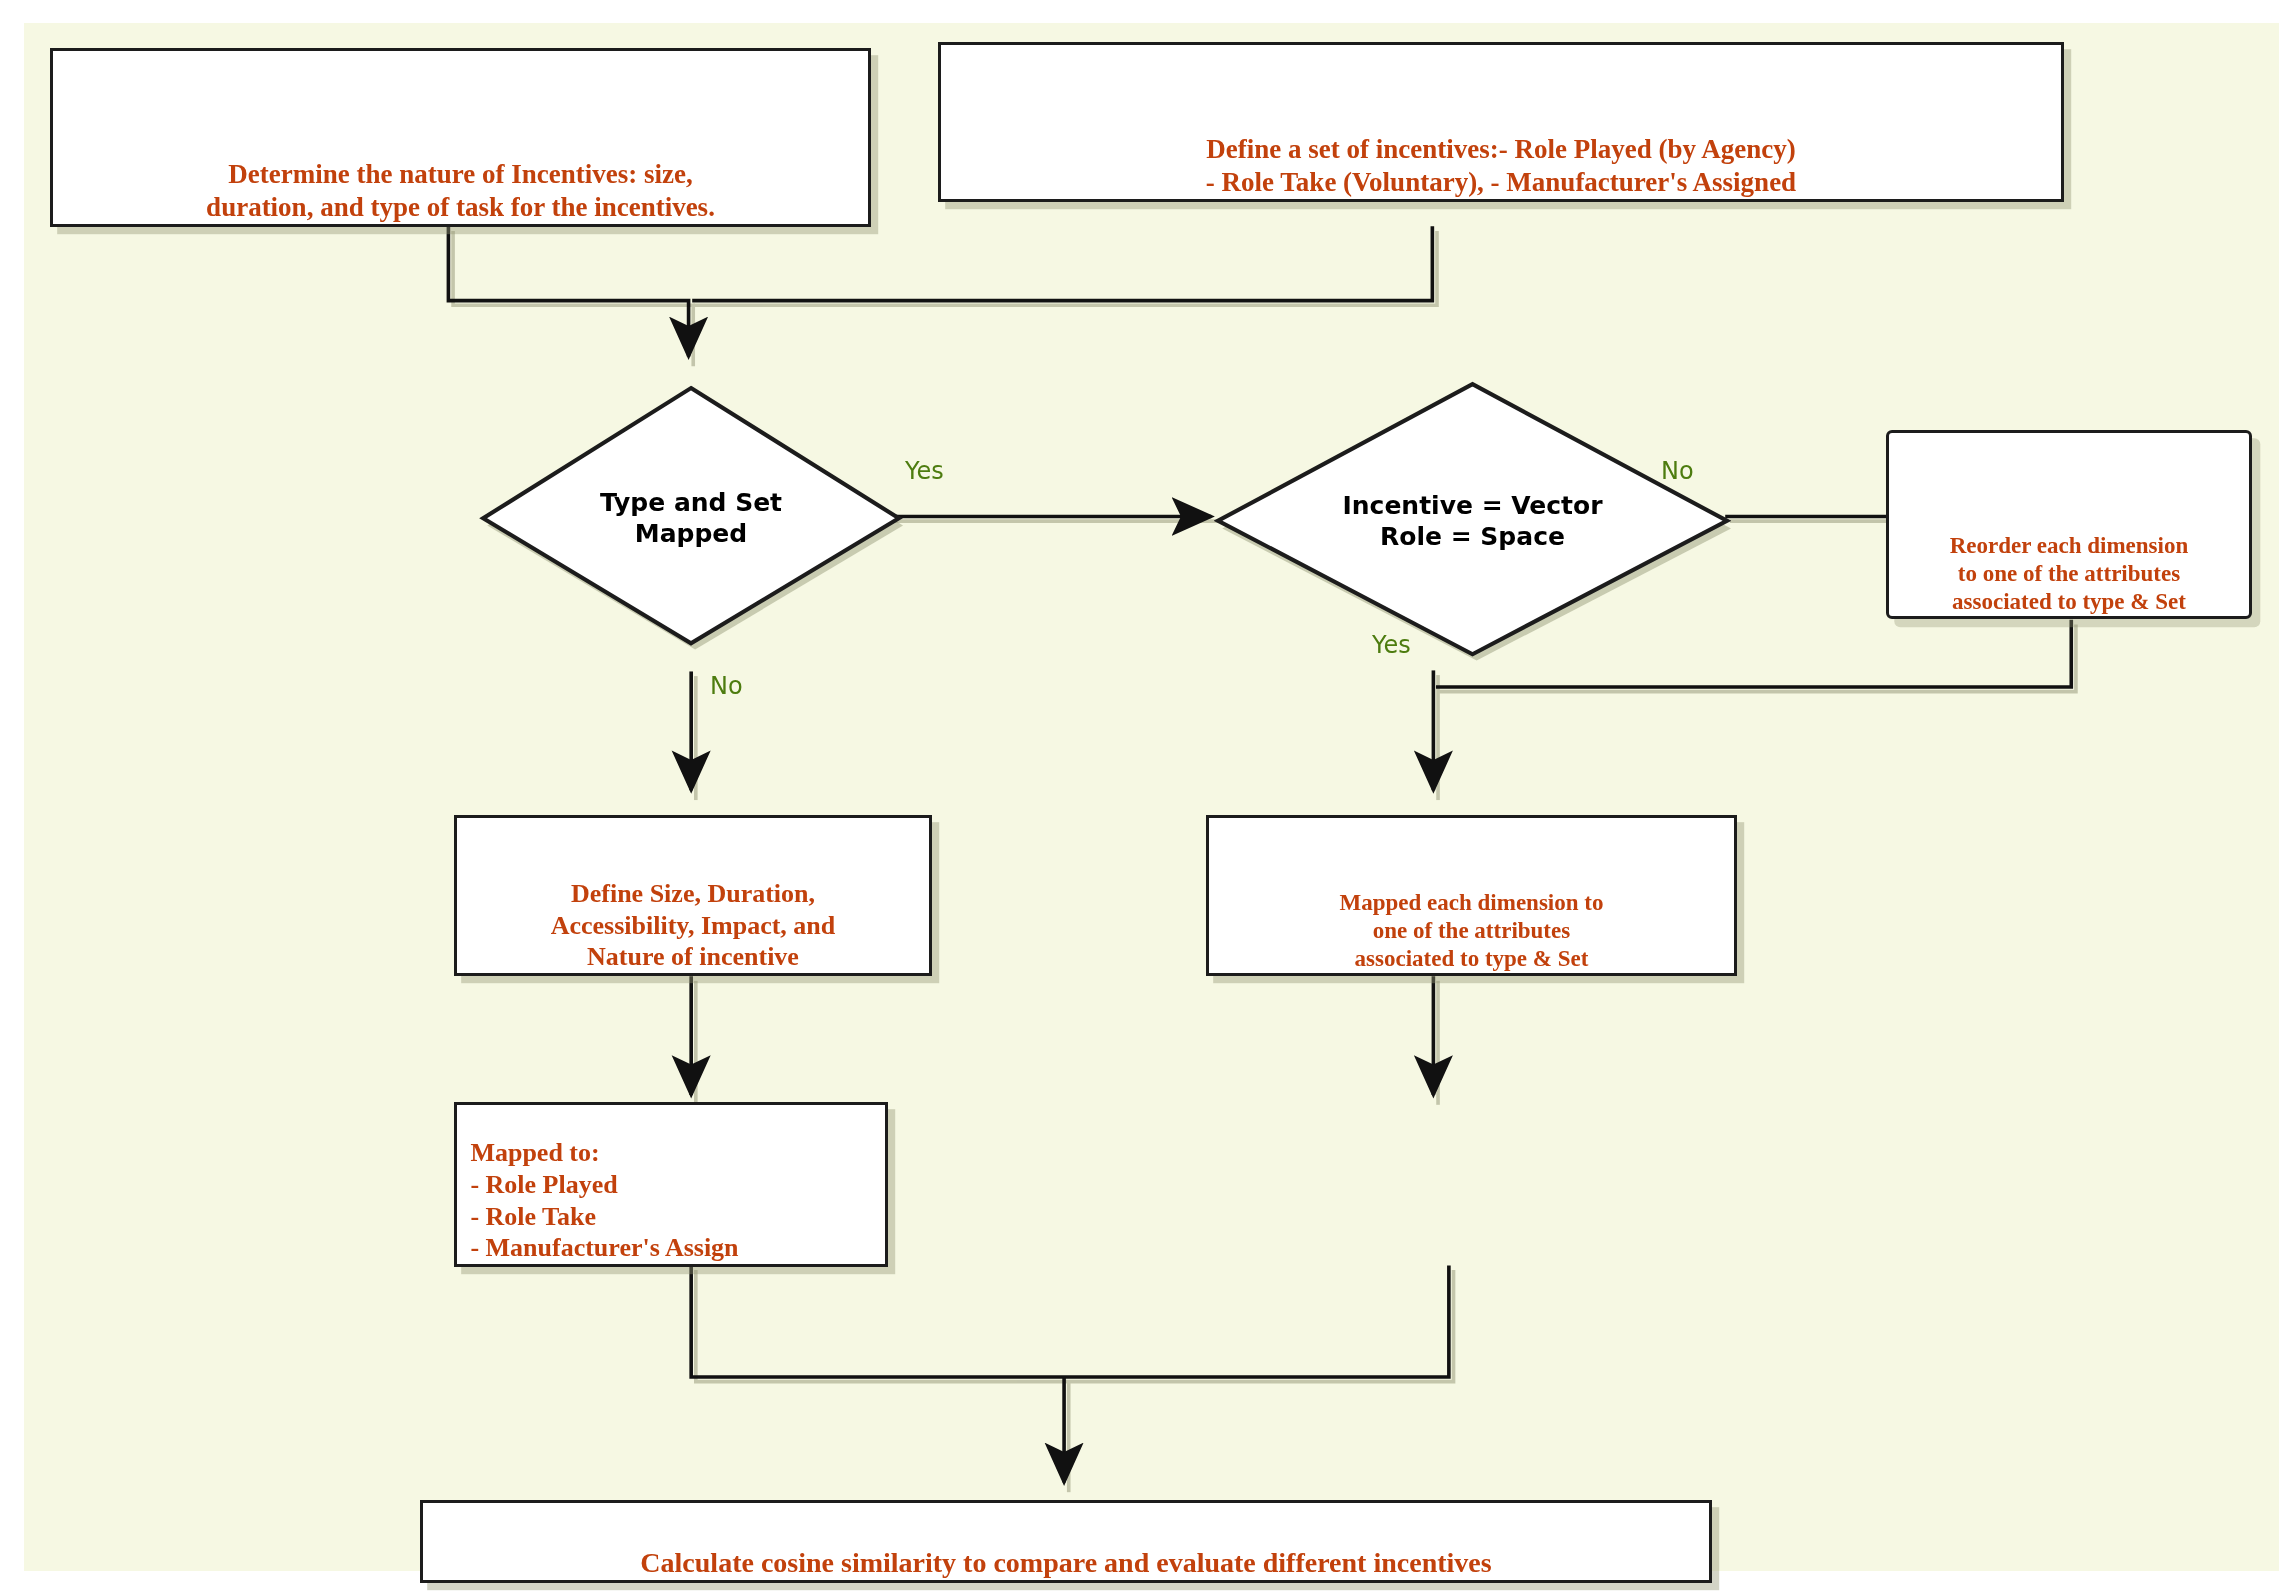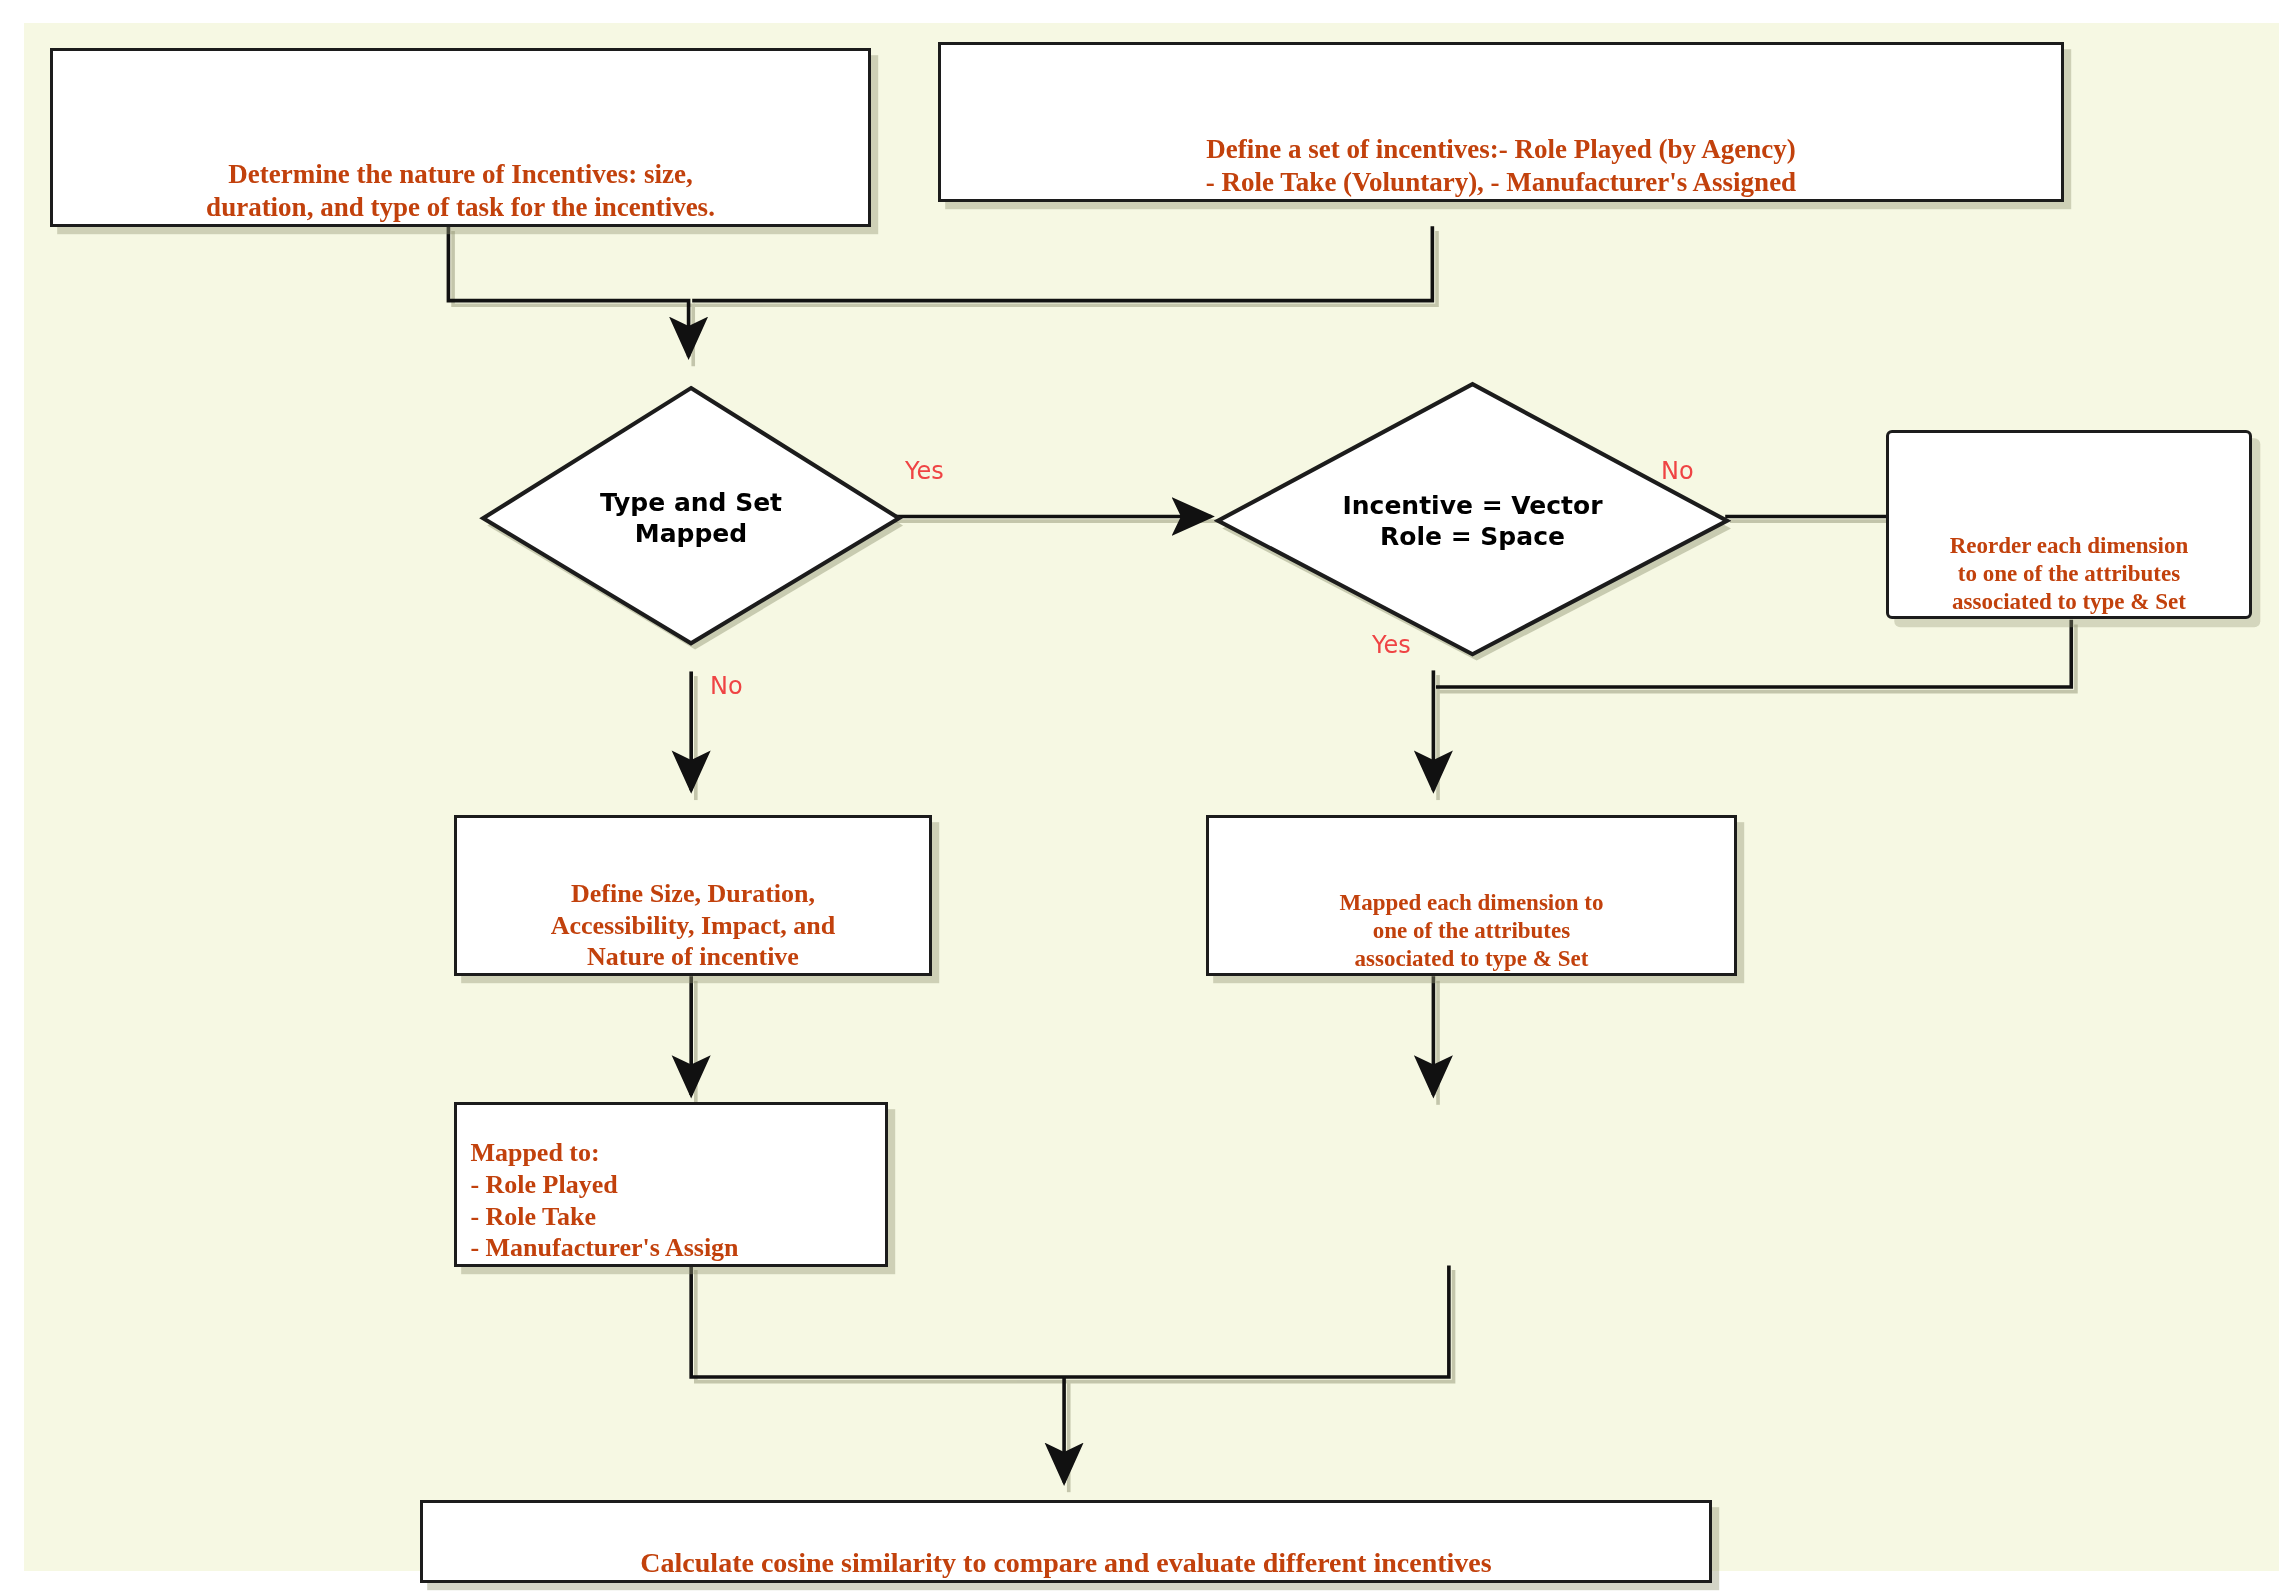--- a/index.html
+++ b/index.html
@@ -75,21 +75,21 @@
     font-weight: bold;
     color: #000;
     line-height: 1.25;
     width: 74%;
   }
 
   
   .elabel {
     position: absolute;
     font-size: 24px;
-    color: #ef4444;
+    color: #4d7c0f;
     font-weight: normal;
     white-space: nowrap;
   }
 
   .fs-top    { font-size: 27px; }
   .fs-box    { font-size: 26px; }
   .fs-small  { font-size: 23px; }
   .fs-bottom { font-size: 28px; }
   .fs-dia    { font-size: 25px; }
 </style>

